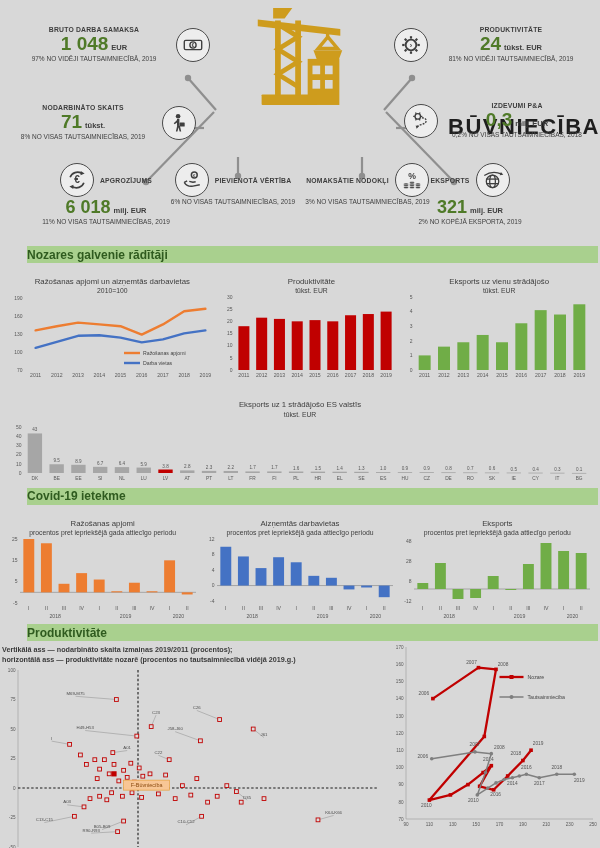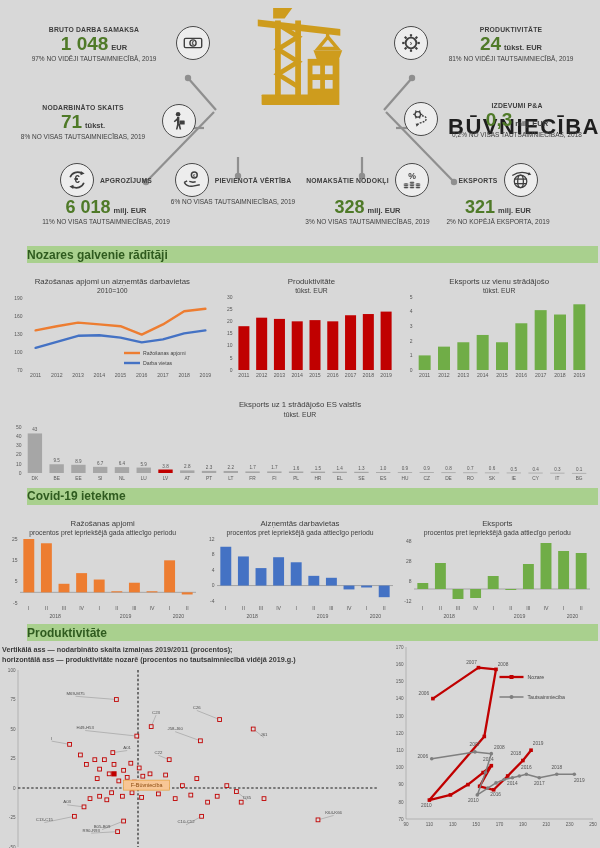--- a/index.html
+++ b/index.html
@@ -2,21 +2,21 @@
 <html><head>
 <meta charset="utf-8">
 <style>
 *{margin:0;padding:0;box-sizing:border-box}
 body{width:600px;height:848px;background:#D8D8D8;font-family:"Liberation Sans",sans-serif;color:#3b3b3b;overflow:hidden}
 .page{position:relative;width:600px;height:848px}
 .hero{position:relative;height:246px}
 .connectors{position:absolute;left:0;top:0}
 .crane{position:absolute;left:252px;top:5px}
 .big-title{position:absolute;left:0;right:0;top:114px;text-align:right;font-size:22px;letter-spacing:1.5px;color:#1e1e1e;font-weight:700}
-.stat{position:absolute;display:flex;align-items:flex-start;}
+.stat{position:absolute;display:flex;align-items:flex-end;}
 .stat .txt{flex:1;text-align:center}
 .stat2{position:absolute;text-align:center}
 .stat2 .row{display:flex;align-items:center;justify-content:center;gap:6px;margin-bottom:1px}
 .s-label{font-size:6.8px;font-weight:bold;color:#3d3d3d;letter-spacing:.2px}
 .s-value{line-height:1.05;margin:1px 0}
 .s-value .num{font-size:19px;font-weight:bold;color:#4F7A28}
 .stat2 .s-value .num{font-size:18px}
 .s-value .unit{font-size:7.5px;font-weight:bold;color:#3d3d3d;margin-left:3px}
 .s-note{font-size:6.5px;color:#3d3d3d}
 .icon-circle{width:34px;height:34px;border-radius:50%;background:#EDEDED;border:1.6px solid #4a4a4a;display:flex;align-items:center;justify-content:center;flex:0 0 auto}
@@ -207,25 +207,24 @@
                 <ellipse cx="12" cy="16.5" rx="2.7" ry="1.1"></ellipse>
                 <ellipse cx="12" cy="18.3" rx="2.7" ry="1.1"></ellipse>
                 <ellipse cx="12" cy="20.1" rx="2.7" ry="1.1"></ellipse>
             <ellipse cx="18.5" cy="16.5" rx="2.7" ry="1.1"></ellipse>
                 <ellipse cx="18.5" cy="18.3" rx="2.7" ry="1.1"></ellipse>
                 <ellipse cx="18.5" cy="20.1" rx="2.7" ry="1.1"></ellipse>
           </g>
         </svg>
       </div>
     </div>
-    <div class="s-value"><span class="num">328</span><span class="unit">milj. EUR</span></div>
     <div class="s-note">3% NO VISAS TAUTSAIMNIECĪBAS, 2019</div>
   </div>
 
-  <div class="stat2" style="left:440px;top:163px;width:116px">
+  <div class="stat2" style="left:412px;top:163px;width:116px">
     <div class="row">
       <span class="s-label">EKSPORTS</span>
       <div class="icon-circle">
         <svg width="22" height="22" viewBox="0 0 24 24" fill="none" stroke="#3f3f3f" stroke-width="1.4">
           <circle cx="11.5" cy="13.5" r="6.8"></circle>
           <ellipse cx="11.5" cy="13.5" rx="3.1" ry="6.8"></ellipse>
           <line x1="4.8" y1="11" x2="18.2" y2="11"></line>
               <line x1="4.8" y1="16" x2="18.2" y2="16"></line>
           <path d="M2.5 7 q9 -6 19 -1.5"></path>
           <polygon points="20.6,3.2 23.2,6.3 19.4,6.8" fill="#3f3f3f" stroke="none"></polygon>

